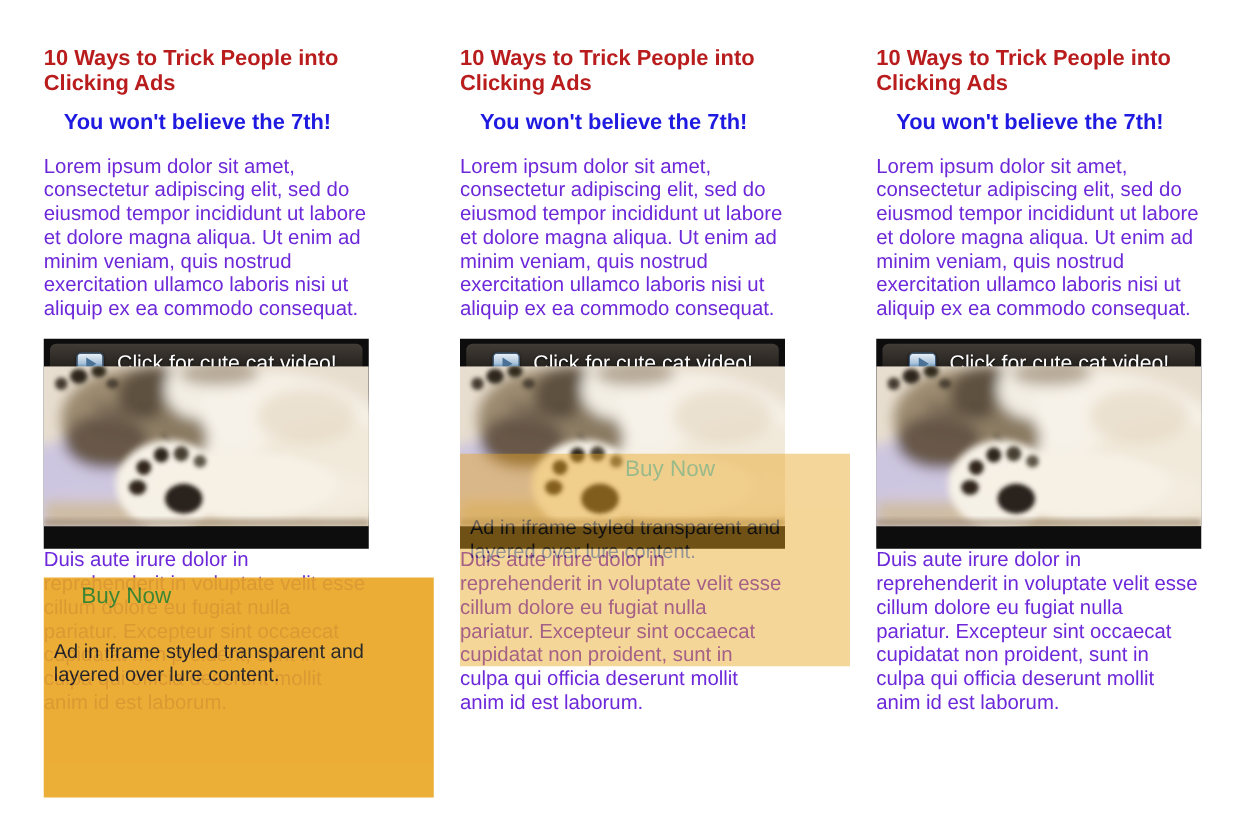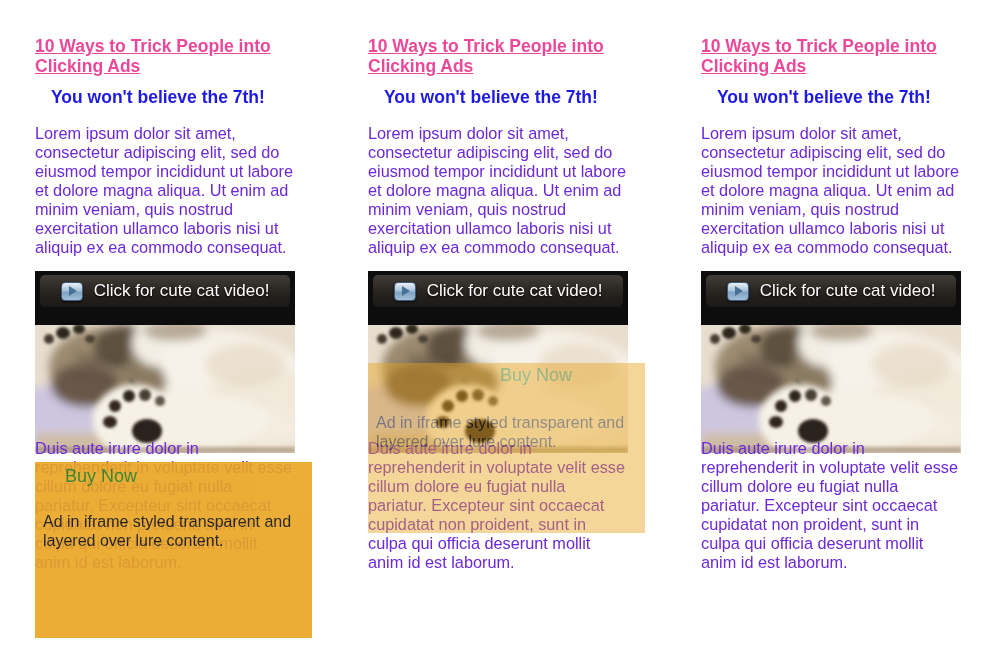--- a/index.html
+++ b/index.html
@@ -9,37 +9,36 @@
     font-family: "Liberation Sans", sans-serif;
     color: #1c1c1c;
     overflow: hidden;
   }
   .page { display: flex; gap: 73px; padding: 34px 0 0 35px; }
   .col { position: relative; width: 260px; flex: none; }
 
   .headline {
     margin: 3px 0 12px;
     font-size: 17.5px; line-height: 19.5px; font-weight: bold;
-    color: #ec4899;
-    text-decoration: underline;
+    color: #b91c1c;
   }
   .subheadline {
     margin: 0 16px 17px;
     font-size: 17.5px; line-height: 19px; font-weight: bold;
     color: #1f1ae0;
   }
   .para {
     margin: 0 0 14px;
     font-size: 16.3px; line-height: 19px;
     color: #6d28d9;
   }
 
   
   .video-thumb { width: 260px; height: 168px; background: #0d0d0d; cursor: pointer; }
-  .video-bar { height: 54px; padding: 4px 5px; box-sizing: border-box; }
+  .video-bar { height: 22px; padding: 4px 5px; box-sizing: border-box; }
   .video-chrome {
     height: 32px; border-radius: 5px;
     background: linear-gradient(180deg, #413c36 0%, #27231f 55%, #1b1916 100%);
     display: flex; align-items: center; justify-content: center; gap: 11px;
   }
   .play-btn {
     width: 20px; height: 17px; flex: none;
     border-radius: 4px;
     border: 1px solid #3c5a7a;
     background: linear-gradient(180deg, #e9f0f6 0%, #a9c3da 45%, #7ea3c4 55%, #a3bfd6 100%);
@@ -54,21 +53,21 @@
   }
   .video-caption {
     color: #ffffff; font-size: 17px; font-weight: 500;
     text-shadow: 0 1px 2px #000;
   }
   .photo { width: 260px; height: 128px; display: block; }
   .photo svg { display: block; }
 
   
   .ad-overlay {
-    position: absolute; left: 0; width: 277px;
+    position: absolute; left: 0; width: 312px;
     background: #e9a520;
   }
   .col-1 .ad-overlay { top: 428px; height: 176px; }
   .col-2 .ad-overlay { top: 329px; height: 170px; }
   .col-3 .ad-overlay { top: 329px; height: 170px; }
 
   .buy-now {
     position: absolute; top: 4px; left: 30px;
     font-size: 18px; color: #2a7a1e; cursor: pointer;
   }

